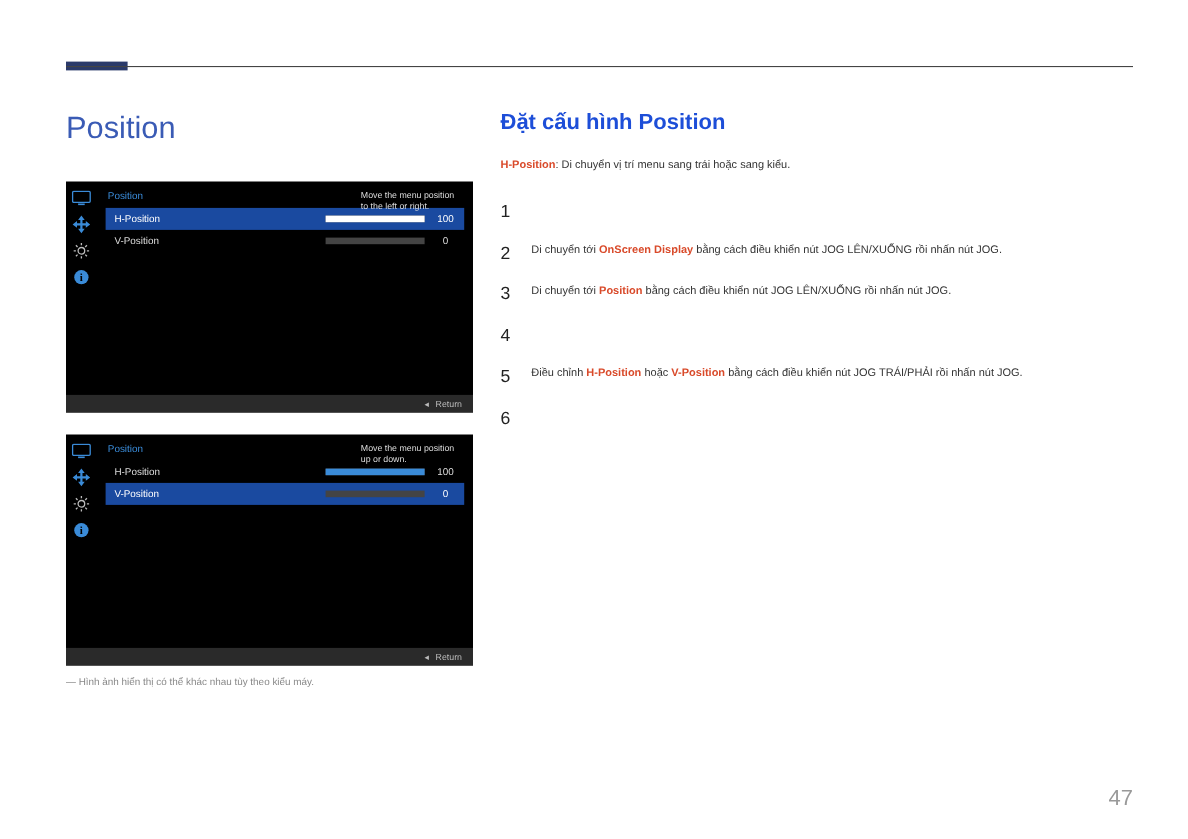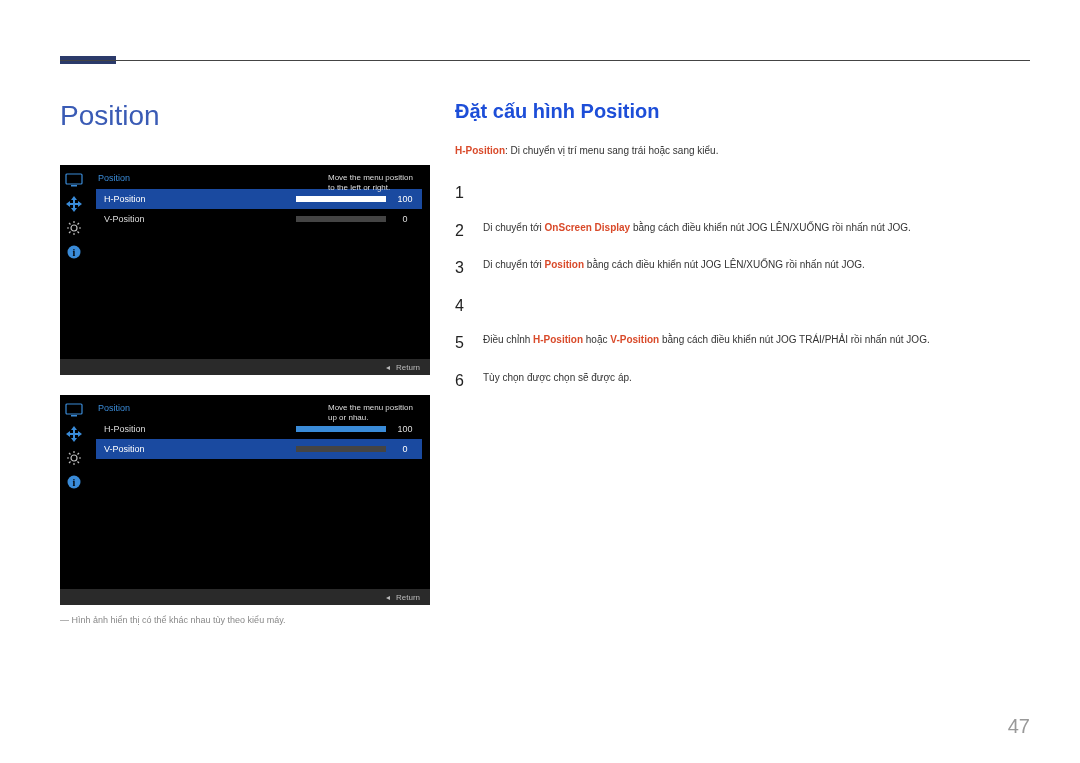--- a/index.html
+++ b/index.html
@@ -201,21 +201,20 @@
     </div>
     <div class="step">
       <div class="step-num">4</div>
     </div>
     <div class="step">
       <div class="step-num">5</div>
       <div class="step-text">Điều chỉnh <span class="red">H-Position</span> hoặc <span class="red">V-Position</span> bằng cách điều khiển nút JOG TRÁI/PHẢI rồi nhấn nút JOG.</div>
     </div>
     <div class="step">
       <div class="step-num">6</div>
-      <div class="step-text">Tùy chọn được chọn sẽ được áp.</div>
     </div>
   </div>
 
 <div class="osd osd1">
   <div class="osd-side">
     <span class="side-icon">
       <svg width="18" height="14" viewBox="0 0 18 14">
           <rect x="1" y="1" width="16" height="10" rx="1" fill="none" stroke="#3a8bd8" stroke-width="1.2"></rect>
           <rect x="6" y="12" width="6" height="1.5" fill="#3a8bd8"></rect>
         </svg>
@@ -319,21 +318,21 @@
           <span class="val">100</span>
         </div>
         <div class="osd-row sel">
           <span class="label">V-Position</span>
           <span class="bar">
             <span class="bar-fill" style="width: 0%;"></span>
           </span>
           <span class="val">0</span>
         </div>
       </div>
-    <div class="osd-hint">Move the menu position up or nhau.</div>
+    <div class="osd-hint">Move the menu position up or down.</div>
   </div>
   <div class="osd-footer">
     <span>◂</span>
     <span>Return</span>
   </div>
 </div>
 
 <div class="caption">― Hình ảnh hiển thị có thể khác nhau tùy theo kiểu máy.</div>
 <div class="page-num">47</div>
 

